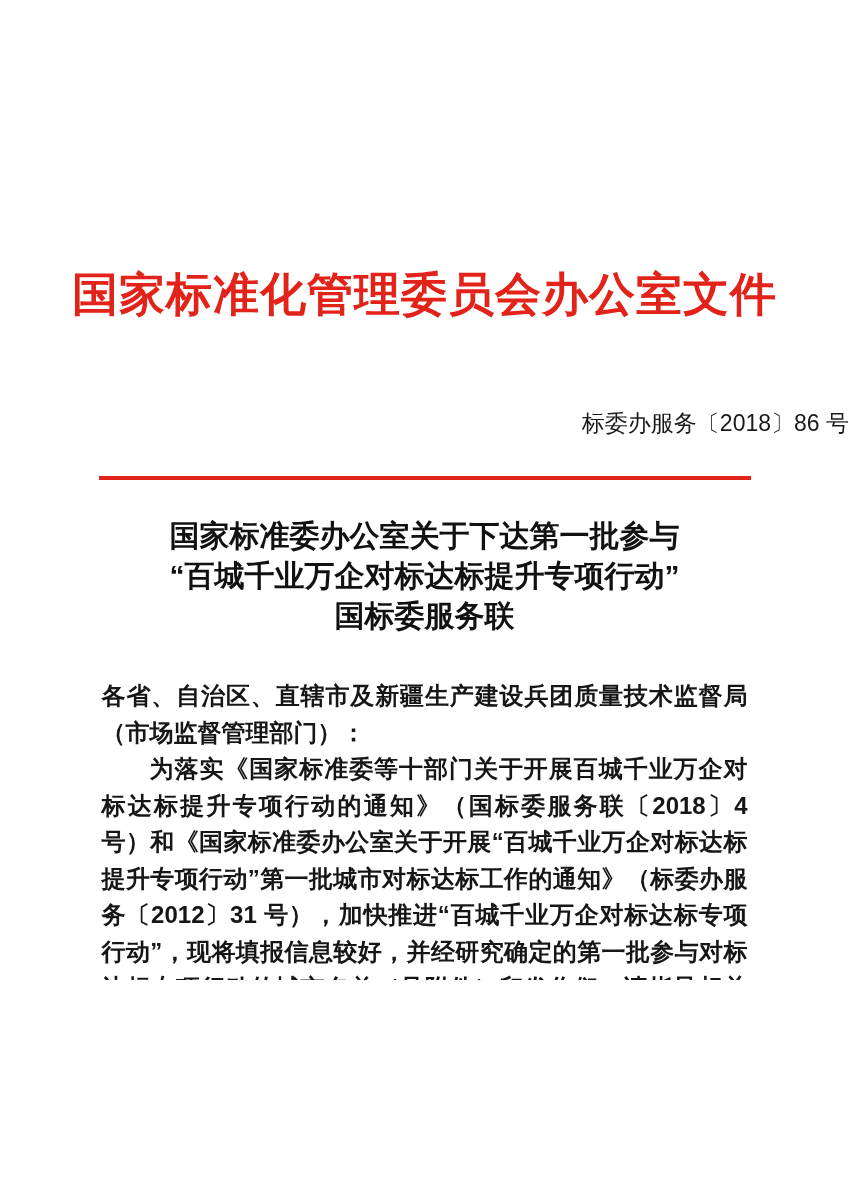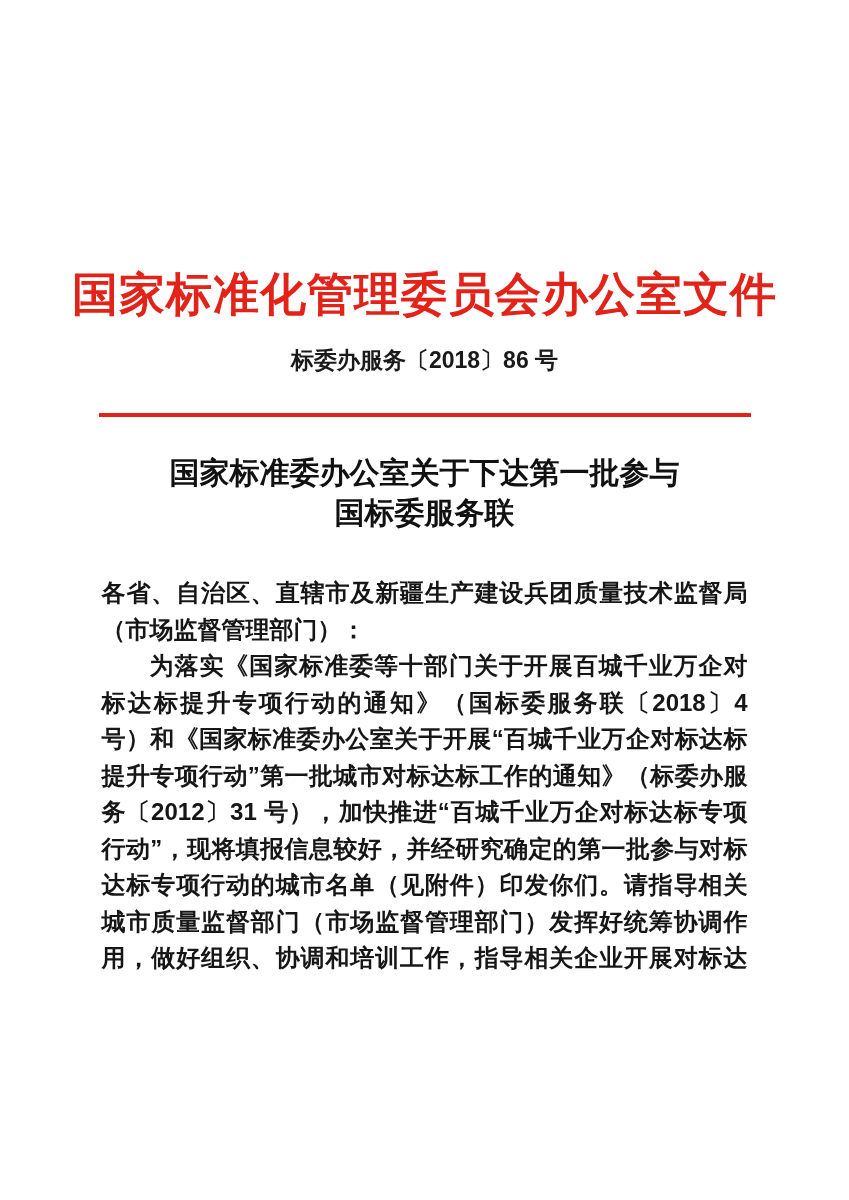--- a/index.html
+++ b/index.html
@@ -23,25 +23,25 @@
     width: 760px;
     text-align: center;
     font-size: 46px;
     line-height: 52px;
     font-weight: bold;
     color: #e2231a;
     letter-spacing: 1px;
     white-space: nowrap;
   }
   .doc-number {
-    margin-top: 28px;
-    text-align: center;
+    margin-top: 91px;
+    text-align: right;
     font-size: 23px;
     line-height: 24px;
-    font-weight: 700;
+    font-weight: 400;
     color: #1a1a1a;
   }
   .red-line {
     margin: 41px auto 0 auto;
     width: 652px;
     height: 4px;
     background: #e2231a;
   }
   .subject {
     margin-top: 36px;
@@ -86,20 +86,21 @@
 <div class="page">
 
   <div class="agency-title">国家标准化管理委员会办公室文件</div>
 
   <div class="doc-number">标委办服务〔2018〕86 号</div>
 
   <div class="red-line"></div>
 
   <div class="subject">
     <div>国家标准委办公室关于下达第一批参与</div>
+    <div>“百城千业万企对标达标提升专项行动”</div>
     <div>国标委服务联</div>
   </div>
 
   <div class="body-text">
     <p>各省、自治区、直辖市及新疆生产建设兵团质量技术监督局（市场监督管理部门）：</p>
     <p class="indent">为落实《国家标准委等十部门关于开展百城千业万企对标达标提升专项行动的通知》（国标委服务联〔2018〕4 号）和《国家标准委办公室关于开展“百城千业万企对标达标提升专项行动”第一批城市对标达标工作的通知》（标委办服务〔2012〕31 号），加快推进“百城千业万企对标达标专项行动”，现将填报信息较好，并经研究确定的第一批参与对标达标专项行动的城市名单（见附件）印发你们。请指导相关城市质量监督部门（市场监督管理部门）发挥好统筹协调作用，做好组织、协调和培训工作，指导相关企业开展对标达标行动。</p>
   </div>
 
   <div class="page-number">— 1 —</div>
 

